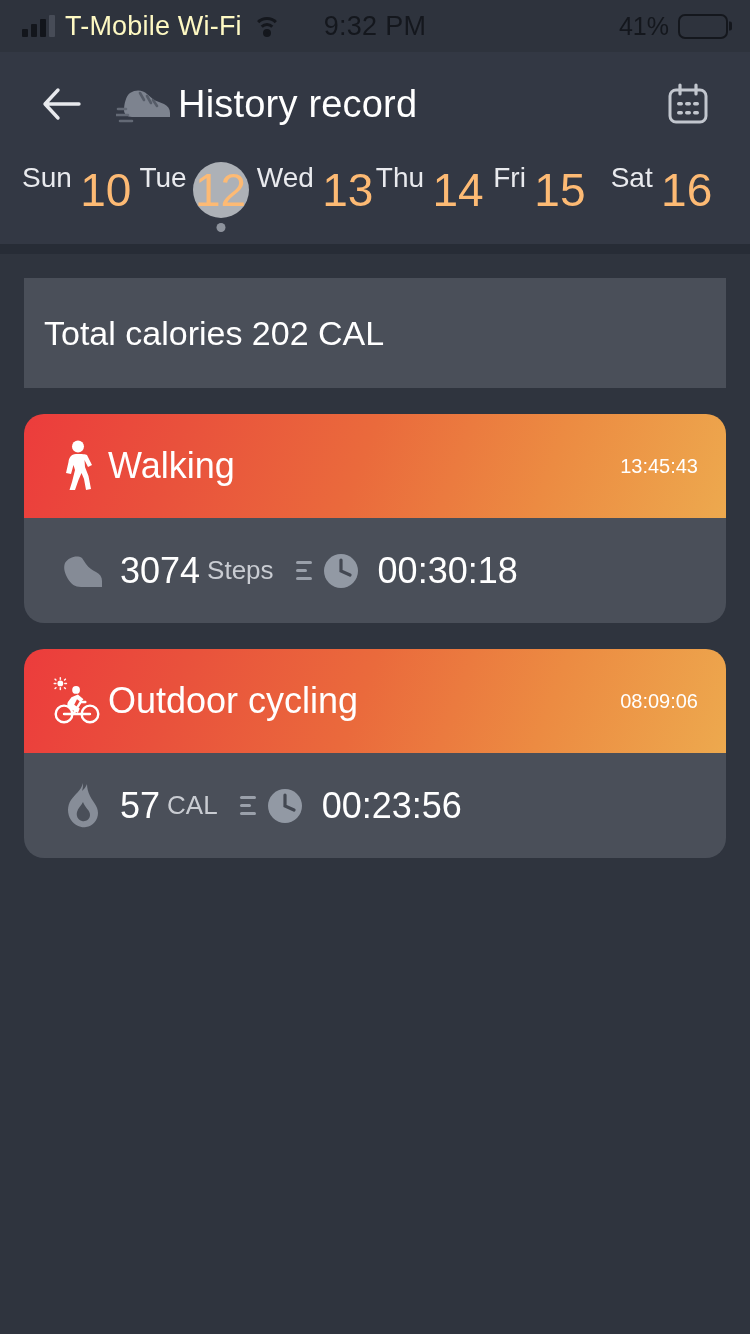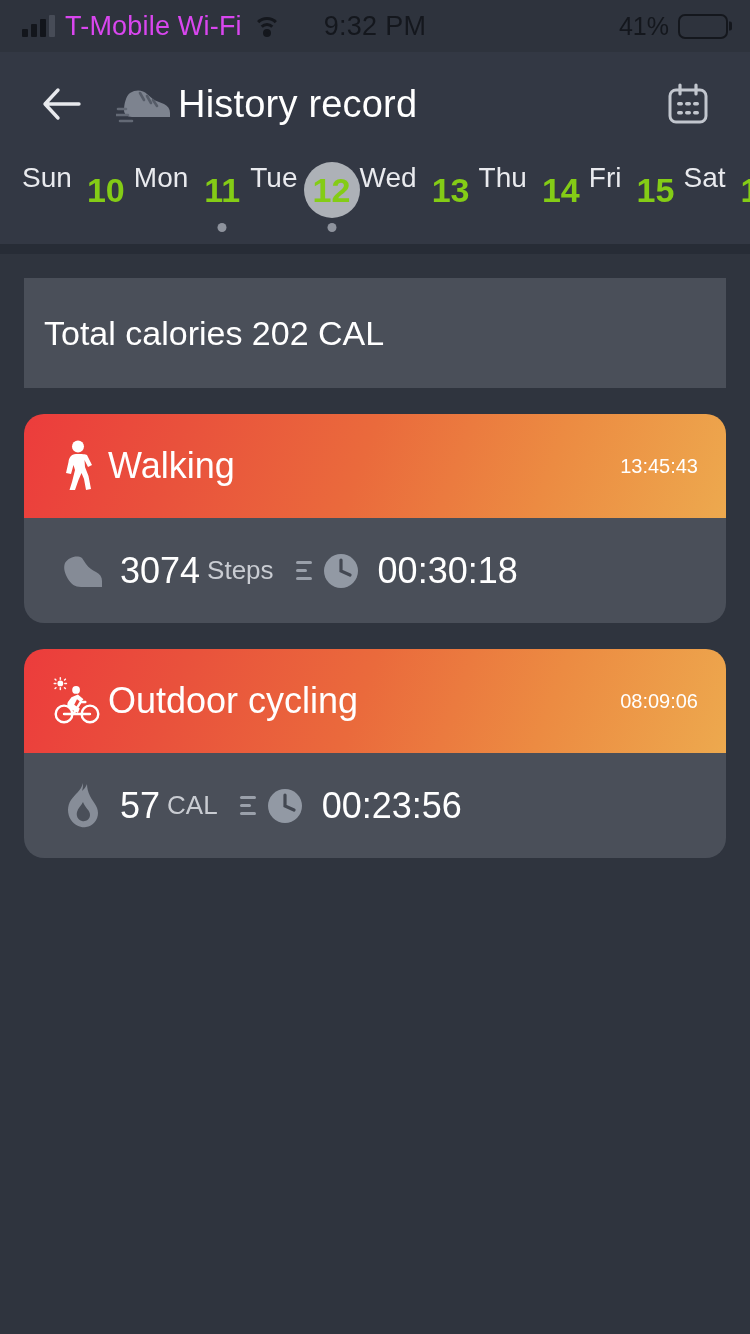--- a/index.html
+++ b/index.html
@@ -18,21 +18,21 @@
     padding:0 22px;
     position:relative;
   }
   .sb-left{ display:flex; align-items:center; gap:10px; }
   .signal{ display:flex; align-items:flex-end; gap:3px; height:22px; }
   .signal i{ display:block; width:6px; background:#13161c; border-radius:1px; }
   .signal i:nth-child(1){ height:8px; }
   .signal i:nth-child(2){ height:13px; }
   .signal i:nth-child(3){ height:18px; background:#12151b; }
   .signal i:nth-child(4){ height:22px; background:#474c57; }
-  .carrier{ font-size:27px; color:#d946ef; letter-spacing:.2px; }
+  .carrier{ font-size:27px; color:#fef9c3; letter-spacing:.2px; }
   .wifi{ width:30px; height:22px; position:relative; }
   .wifi span{ position:absolute; left:50%; transform:translateX(-50%);
     border:3.2px solid #14171d; border-bottom-color:transparent;
     border-left-color:transparent; border-right-color:transparent;
     border-radius:50%; }
   .wifi span:nth-child(1){ width:28px; height:28px; top:2px; }
   .wifi span:nth-child(2){ width:18px; height:18px; top:8px; }
   .wifi span:nth-child(3){ width:8px; height:8px; top:14px; border-bottom-color:#14171d;
     background:#14171d; border-radius:50%; }
   .sb-time{
@@ -57,21 +57,21 @@
   .page-title{ font-size:38px; color:#ffffff; font-weight:400; letter-spacing:.2px; }
   .cal-btn{ margin-left:auto; width:56px; height:56px;
     display:flex; align-items:center; justify-content:center; }
 
   
   .weekstrip{ background:#333844; display:flex; padding:6px 22px 26px; }
   .day{ flex:1; display:flex; flex-direction:row; align-items:flex-start; gap:6px; }
   .day-name{ font-size:28px; color:#e9eaee; }
   .day-num-wrap{ position:relative; width:56px; height:56px;
     display:flex; align-items:center; justify-content:center; }
-  .day-num{ font-size:34px; color:#84cc16; font-weight:700; z-index:2; }
+  .day-num{ font-size:46px; color:#fdba74; font-weight:400; z-index:2; }
   .day.selected .day-num-wrap:before{
     content:""; position:absolute; inset:0; background:#adb1b7;
     border-radius:50%; z-index:1;
   }
   .dot{ position:absolute; bottom:-14px; left:50%; transform:translateX(-50%);
     width:9px; height:9px; border-radius:50%; background:#8e939d; }
   .divider{ height:10px; background:#272c36; }
 
   
   .body{ background:#2f343e; padding:24px; height:calc(1334px - 52px - 104px - 110px - 10px); }
@@ -164,27 +164,20 @@
       </g>
     </svg>
   </div>
 </div>
 
 <div class="weekstrip" id="weekstrip">
     <div class="day">
       <span class="day-name">Sun</span>
       <span class="day-num-wrap">
         <span class="day-num">10</span>
-      </span>
-    </div>
-    <div class="day">
-      <span class="day-name">Mon</span>
-      <span class="day-num-wrap">
-        <span class="day-num">11</span>
-        <span class="dot"></span>
       </span>
     </div>
     <div class="day selected">
       <span class="day-name">Tue</span>
       <span class="day-num-wrap">
         <span class="day-num">12</span>
         <span class="dot"></span>
       </span>
     </div>
     <div class="day">

